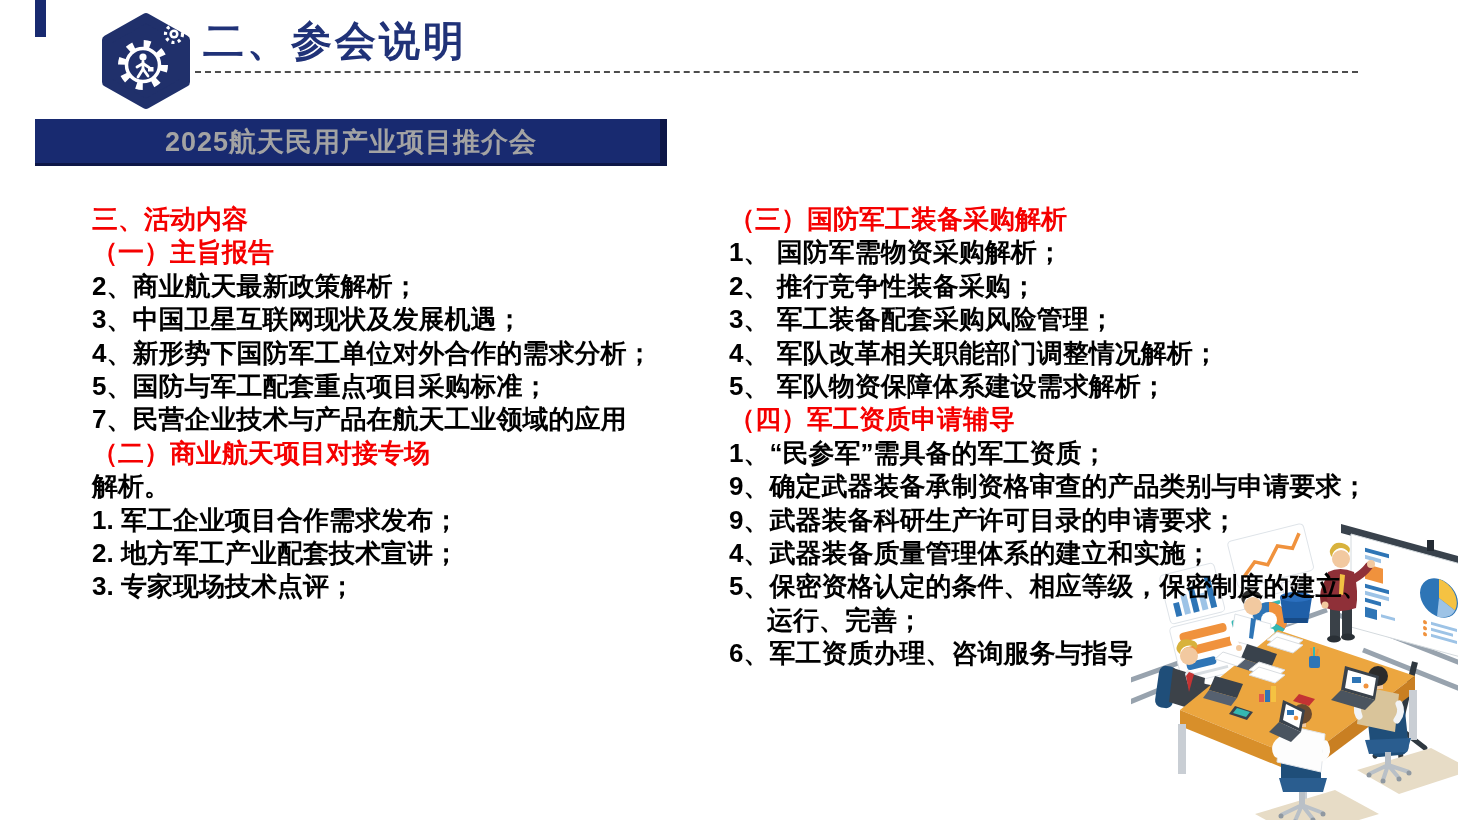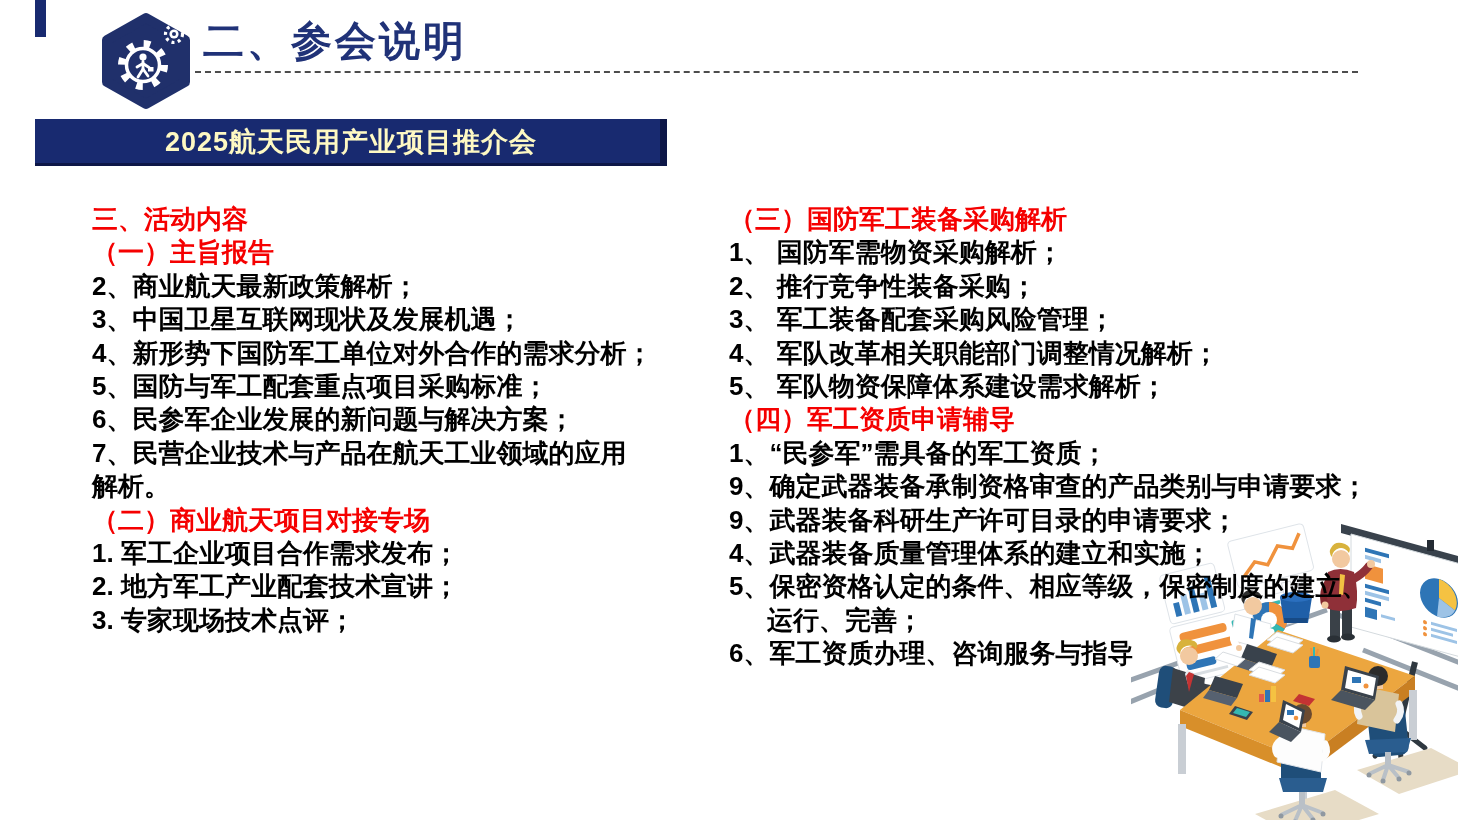--- a/index.html
+++ b/index.html
@@ -20,21 +20,21 @@
     position:absolute;left:168px;top:14px;font-size:41px;font-weight:bold;
     color:var(--title-navy);letter-spacing:3px;white-space:nowrap;
   }
   .dashed-divider{position:absolute;left:160px;top:71px;width:1163px;height:0;border-top:2px dashed #4d4d4d;}
   .event-banner{
     position:absolute;left:0;top:119px;width:632px;height:47px;background:var(--navy-dark);
     box-shadow:inset -7px -3px 0 #0d1747;
     display:flex;align-items:center;justify-content:center;
   }
   .event-banner .banner-title{
-    color:#fef9c3;font-size:27px;font-weight:bold;letter-spacing:1px;white-space:nowrap;
+    color:#a3a3a3;font-size:27px;font-weight:bold;letter-spacing:1px;white-space:nowrap;
     padding-bottom:2px;
   }
   .content-col{
     position:absolute;top:203px;z-index:2;color:var(--body-black);
     font-size:26px;line-height:33.4px;font-weight:bold;
   }
   .col-left{left:57px;width:645px;}
   .col-right{left:694px;width:764px;}
   .content-line{white-space:pre;}
   .t-heading{color:var(--heading-red);}
@@ -72,24 +72,23 @@
   </div>
 
   <div class="content-col col-left">
 
   <div class="content-line t-heading">三、活动内容</div>
       <div class="content-line t-heading">（一）主旨报告</div>
       <div class="content-line t-item">2、商业航天最新政策解析；</div>
       <div class="content-line t-item">3、中国卫星互联网现状及发展机遇；</div>
       <div class="content-line t-item">4、新形势下国防军工单位对外合作的需求分析；</div>
       <div class="content-line t-item">5、国防与军工配套重点项目采购标准；</div>
-      <div class="content-line t-item">6、民参军企业发展的新问题与解决方案；</div>
       <div class="content-line t-item">7、民营企业技术与产品在航天工业领域的应用</div>
+      <div class="content-line t-heading">（二）商业航天项目对接专场</div>
       <div class="content-line t-item">解析。</div>
-      <div class="content-line t-heading">（二）商业航天项目对接专场</div>
       <div class="content-line t-item">1. 军工企业项目合作需求发布；</div>
       <div class="content-line t-item">2. 地方军工产业配套技术宣讲；</div>
       <div class="content-line t-item">3. 专家现场技术点评；</div>
     </div>
 
   <div class="content-col col-right">
 
   <div class="content-line t-heading">（三）国防军工装备采购解析</div>
       <div class="content-line t-item">1、 国防军需物资采购解析；</div>
       <div class="content-line t-item">2、 推行竞争性装备采购；</div>

